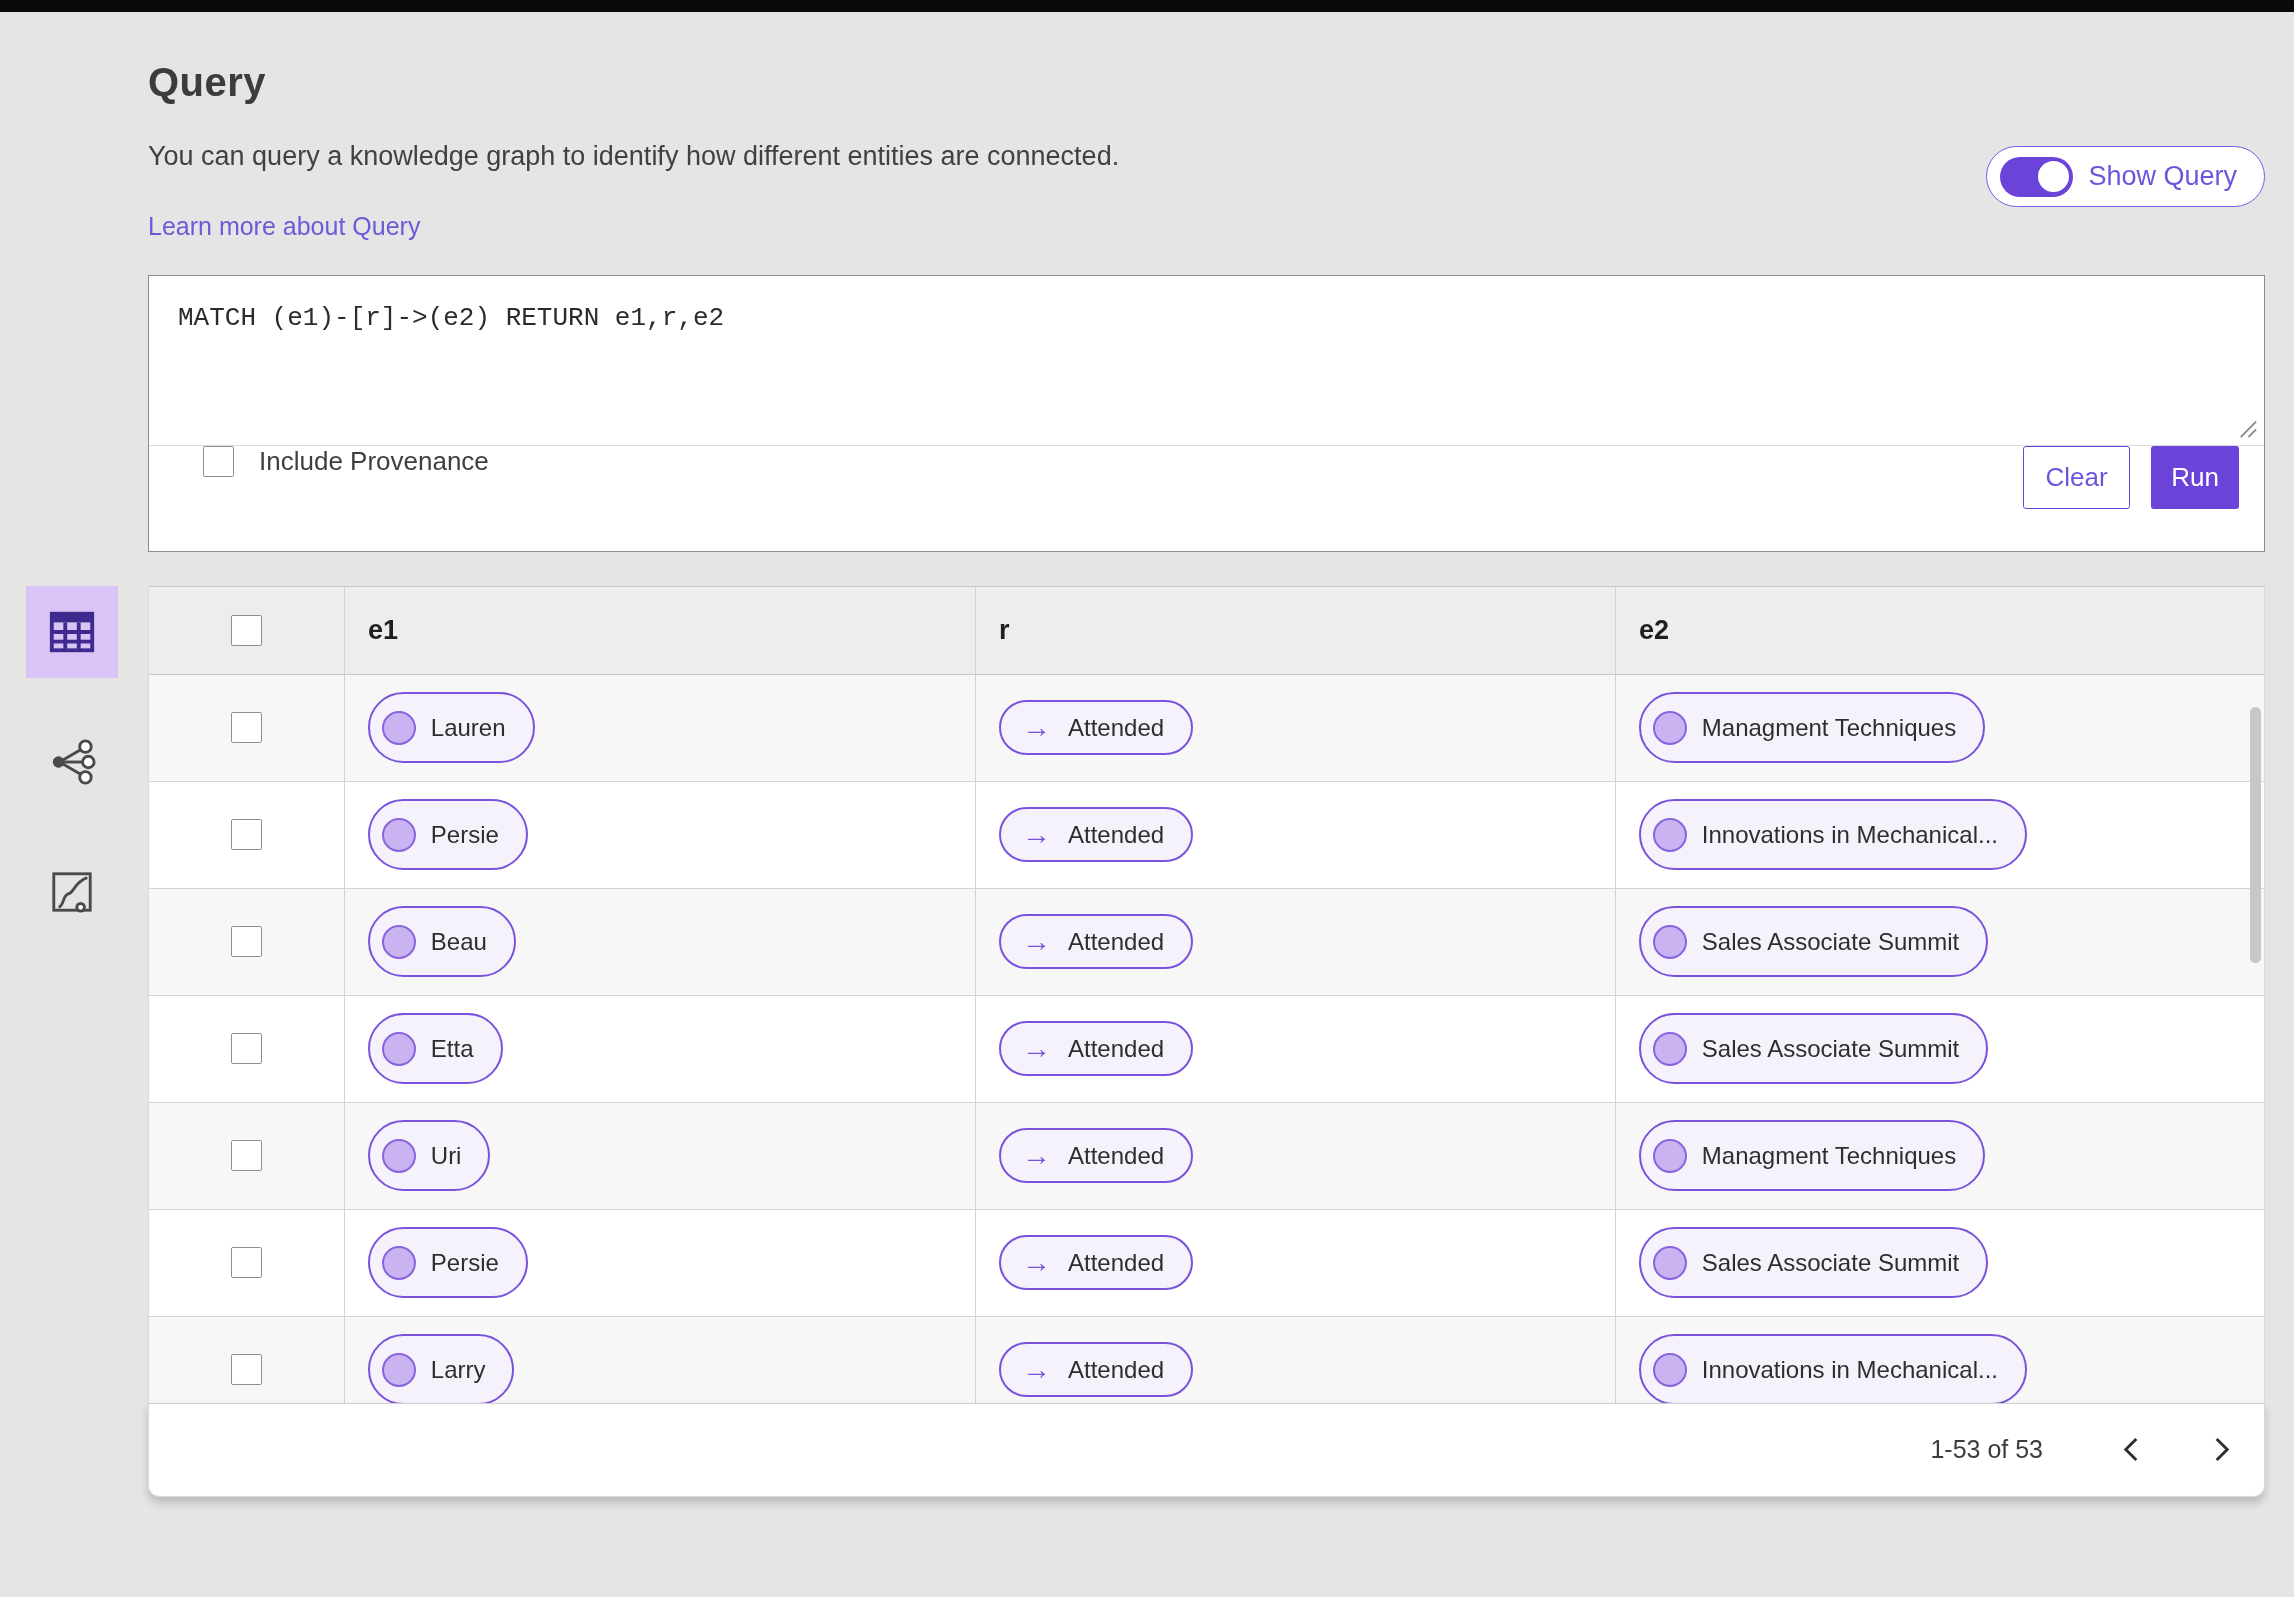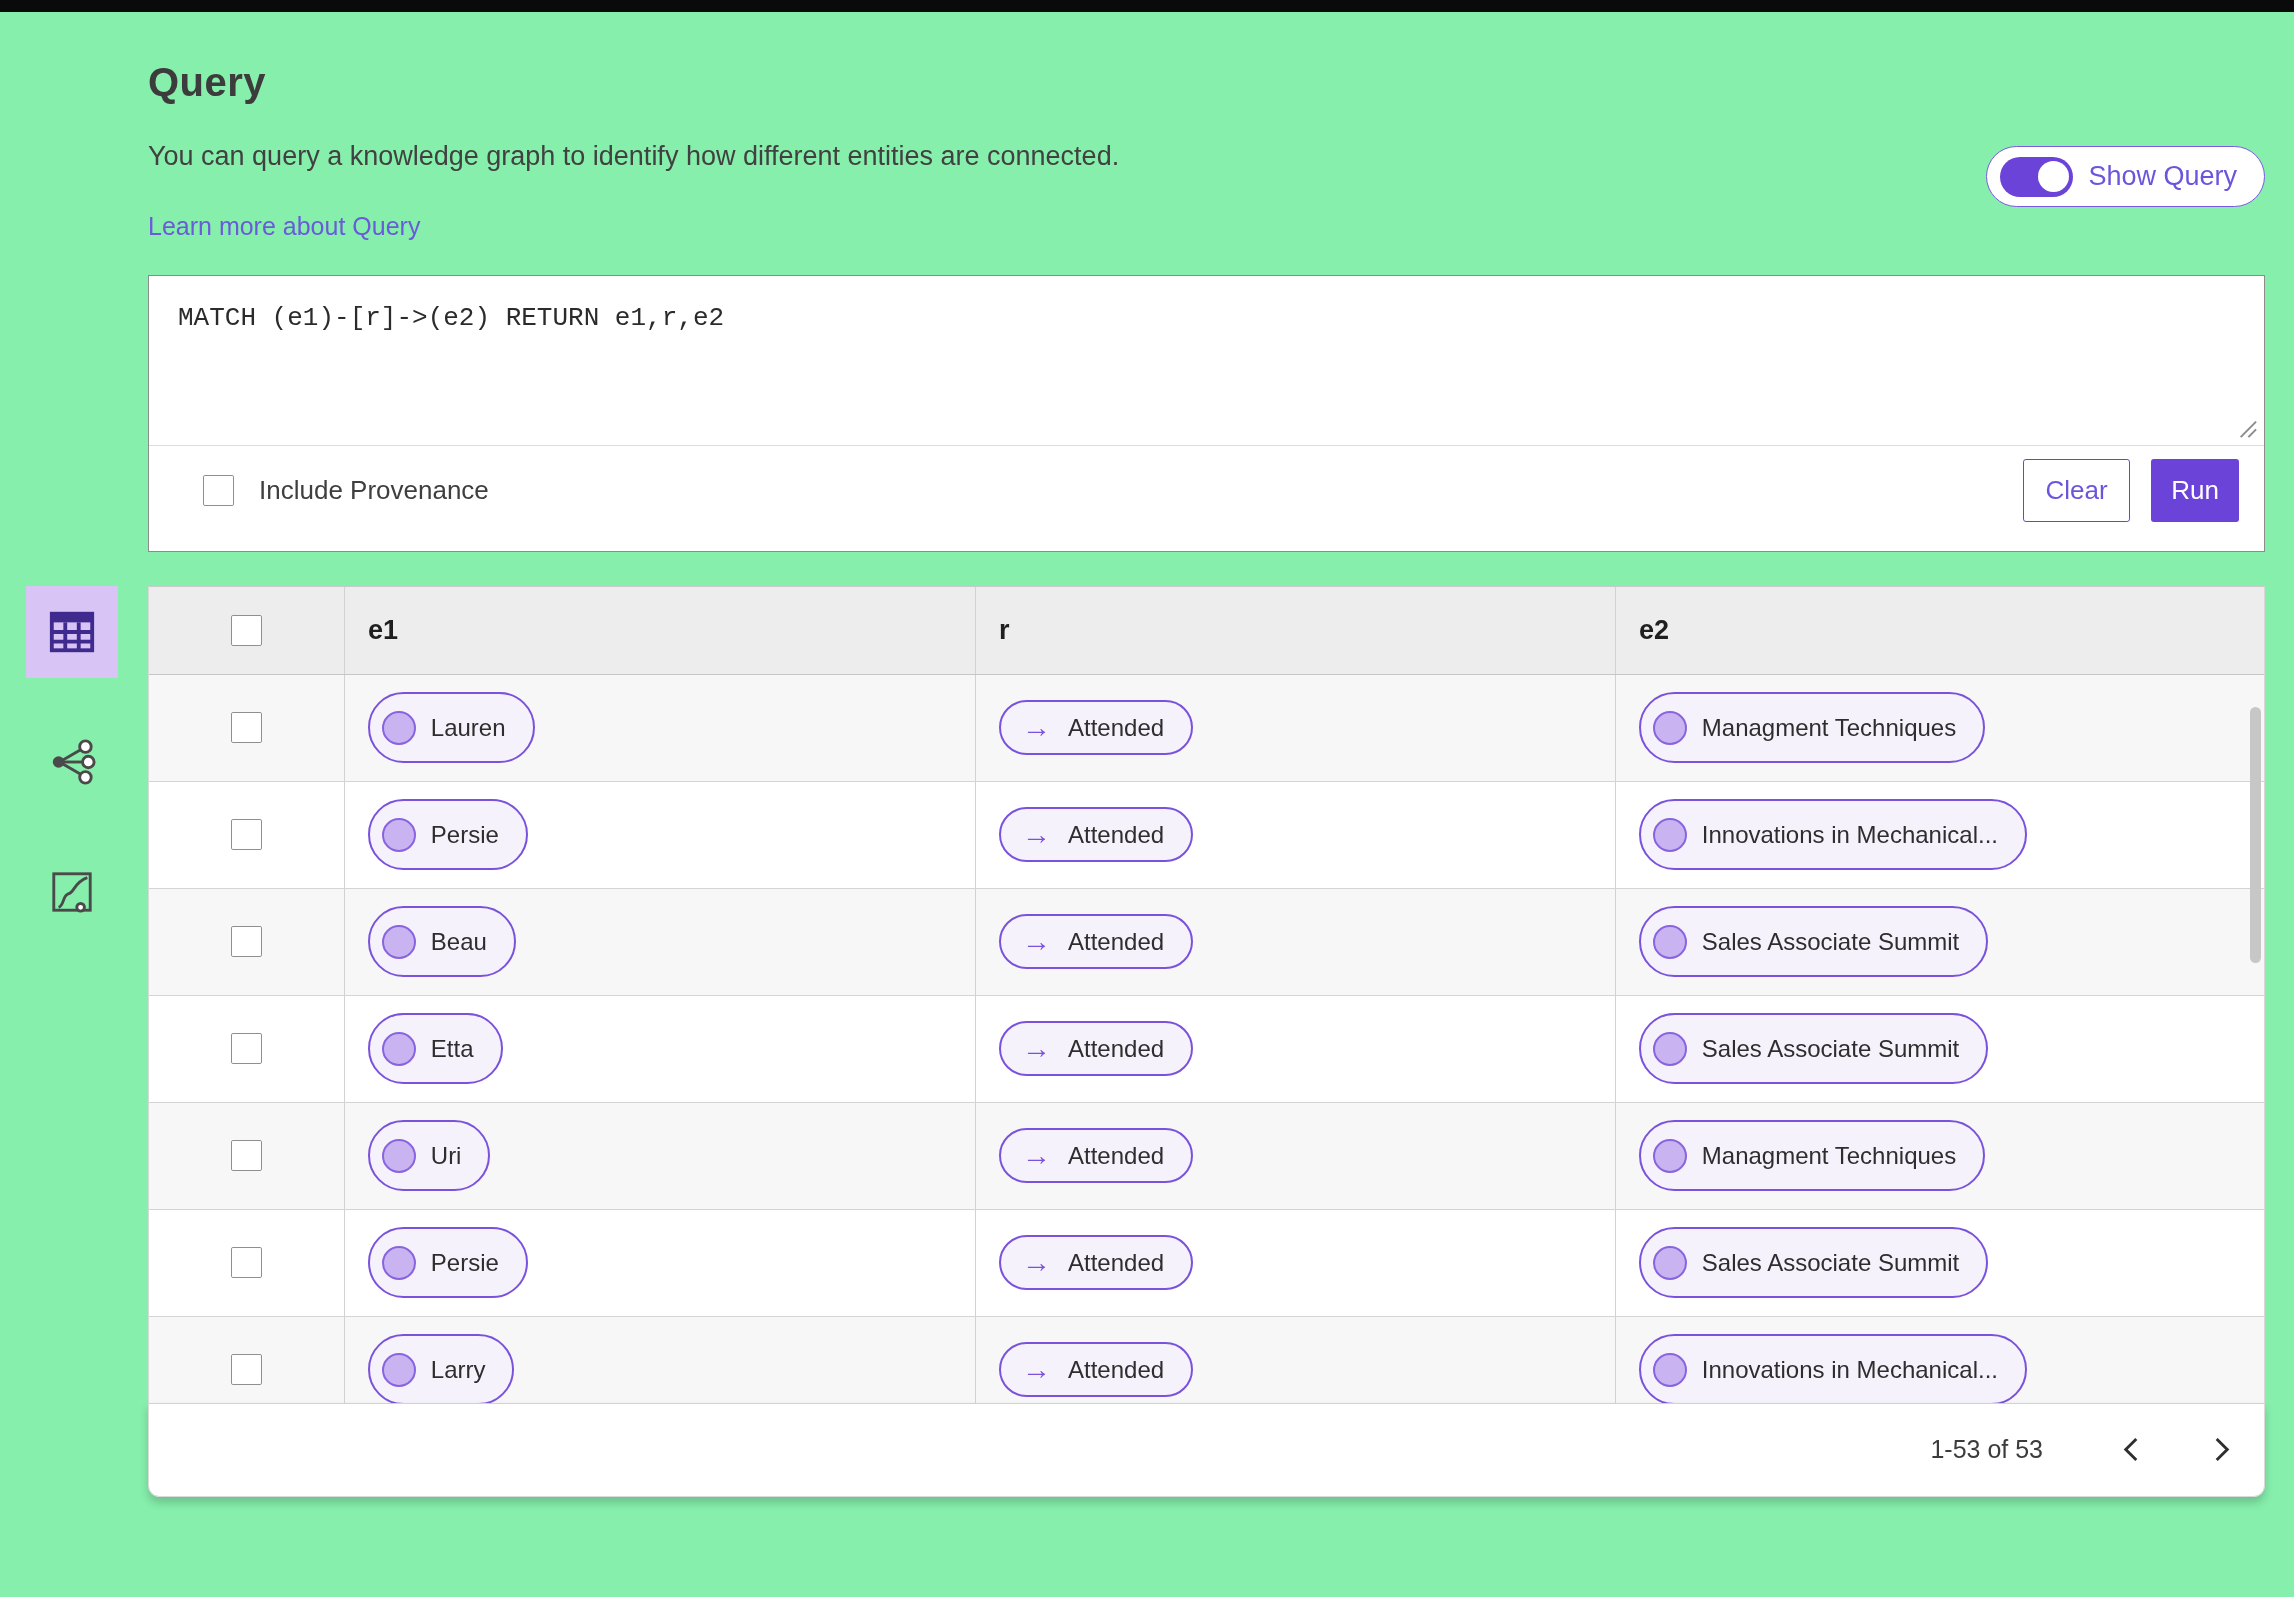--- a/index.html
+++ b/index.html
@@ -1,36 +1,36 @@
 <!DOCTYPE html>
 <html><head>
 <meta charset="utf-8">
 <style>
   * { margin:0; padding:0; box-sizing:border-box; }
   body { background:#ffffff; font-family:"Liberation Sans", sans-serif; }
-  .canvas { position:relative; width:2294px; height:1597px; background:#86efac; overflow:hidden; }
+  .canvas { position:relative; width:2294px; height:1597px; background:#e5e5e5; overflow:hidden; }
   .topbar { height:11.5px; width:100%; background:#0a0a0a; }
   .content { position:absolute; left:148px; top:11.5px; width:2117px; }
 
   
   .page-title { margin-top:48px; font-size:40px; font-weight:700; color:#3c3c3c; letter-spacing:0.5px; }
   .header-row { margin-top:36px; display:flex; justify-content:space-between; align-items:flex-start; }
   .desc { font-size:27px; color:#414141; }
   .learn-link { display:inline-block; margin-top:40px; font-size:25px; color:#6A5BD9; cursor:pointer; }
   .show-query-pill { margin-top:5.7px; display:flex; align-items:center; gap:15px; height:61px; padding:0 27px 0 13.4px;
       border:1.9px solid #7A5AE0; border-radius:38px; background:#fff; cursor:pointer; }
   .toggle { position:relative; width:73px; height:40px; border-radius:23px; background:#6C43D8; }
   .toggle .knob { position:absolute; right:4.8px; top:4.8px; width:31px; height:31px; border-radius:50%; background:#fff; }
   .show-query-label { font-size:27px; color:#6C55DC; }
 
   .query-panel { margin-top:34px; border:1.9px solid #8C8C8C; background:#fff; }
   .textarea-wrap { position:relative; height:170px; border-bottom:1px solid #DCDCDC; }
   .query-text { font-family:"Liberation Mono", monospace; font-size:26px; color:#2b2b2b; padding:27px 29px; white-space:pre; outline:none; }
   .resize-handle { position:absolute; right:5.7px; bottom:5.7px; }
-  .panel-footer { height:105px; display:flex; align-items:center; padding:0 25px 16px 54px; }
+  .panel-footer { height:105px; display:flex; padding:0 25px 16px 54px; }
   .checkbox { width:31px; height:31px; border:1.9px solid #8F8F8F; border-radius:1.9px; background:#fff; cursor:pointer; flex:none; }
   .prov-label { margin-left:25px; font-size:26px; color:#3F3F3F; }
   .spacer { flex:1; }
   .btn { display:flex; align-items:center; justify-content:center; height:63px; font-size:26px; border-radius:2.9px; cursor:pointer; }
   .btn-clear { width:107px; border:1.9px solid #6C43D8; color:#6C55DC; background:#fff; margin-right:21px; }
   .btn-run { width:88px; border:none; color:#fff; background:#6C43D8; }
 
   
   .results-title { margin-top:55px; font-size:38px; font-weight:700; color:#333333; }
   .results-area { position:relative; margin-top:34px; }

